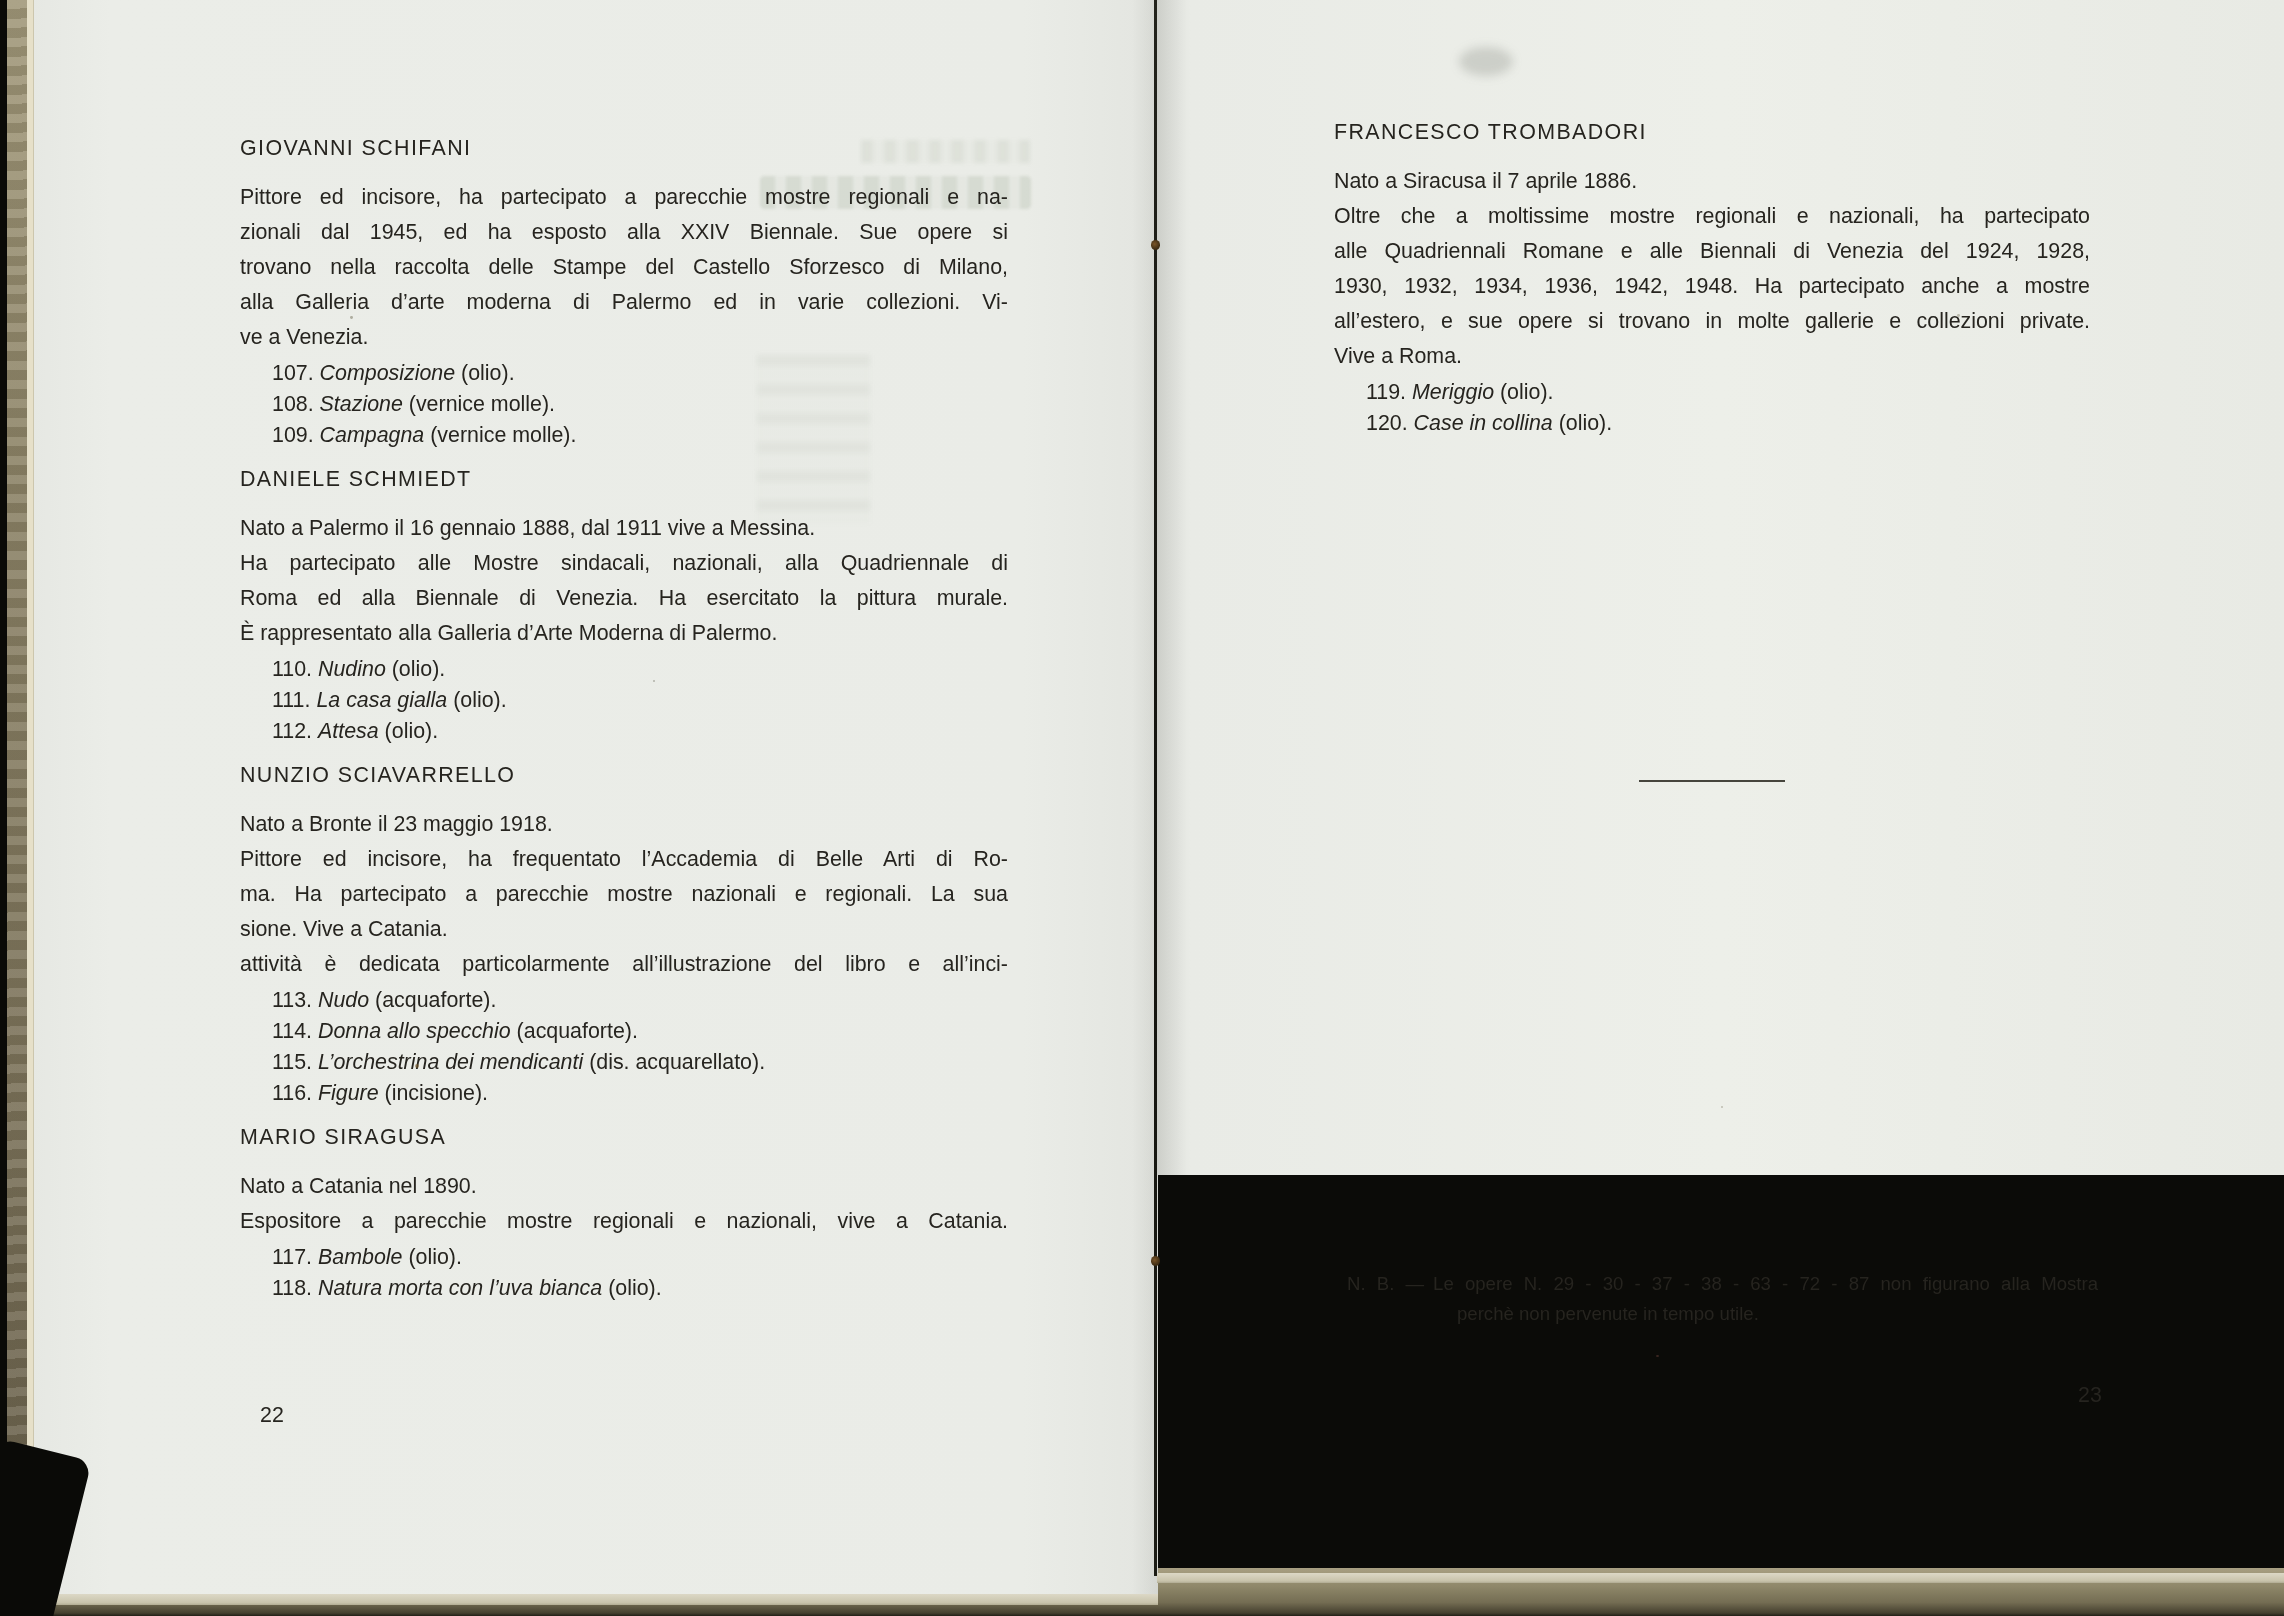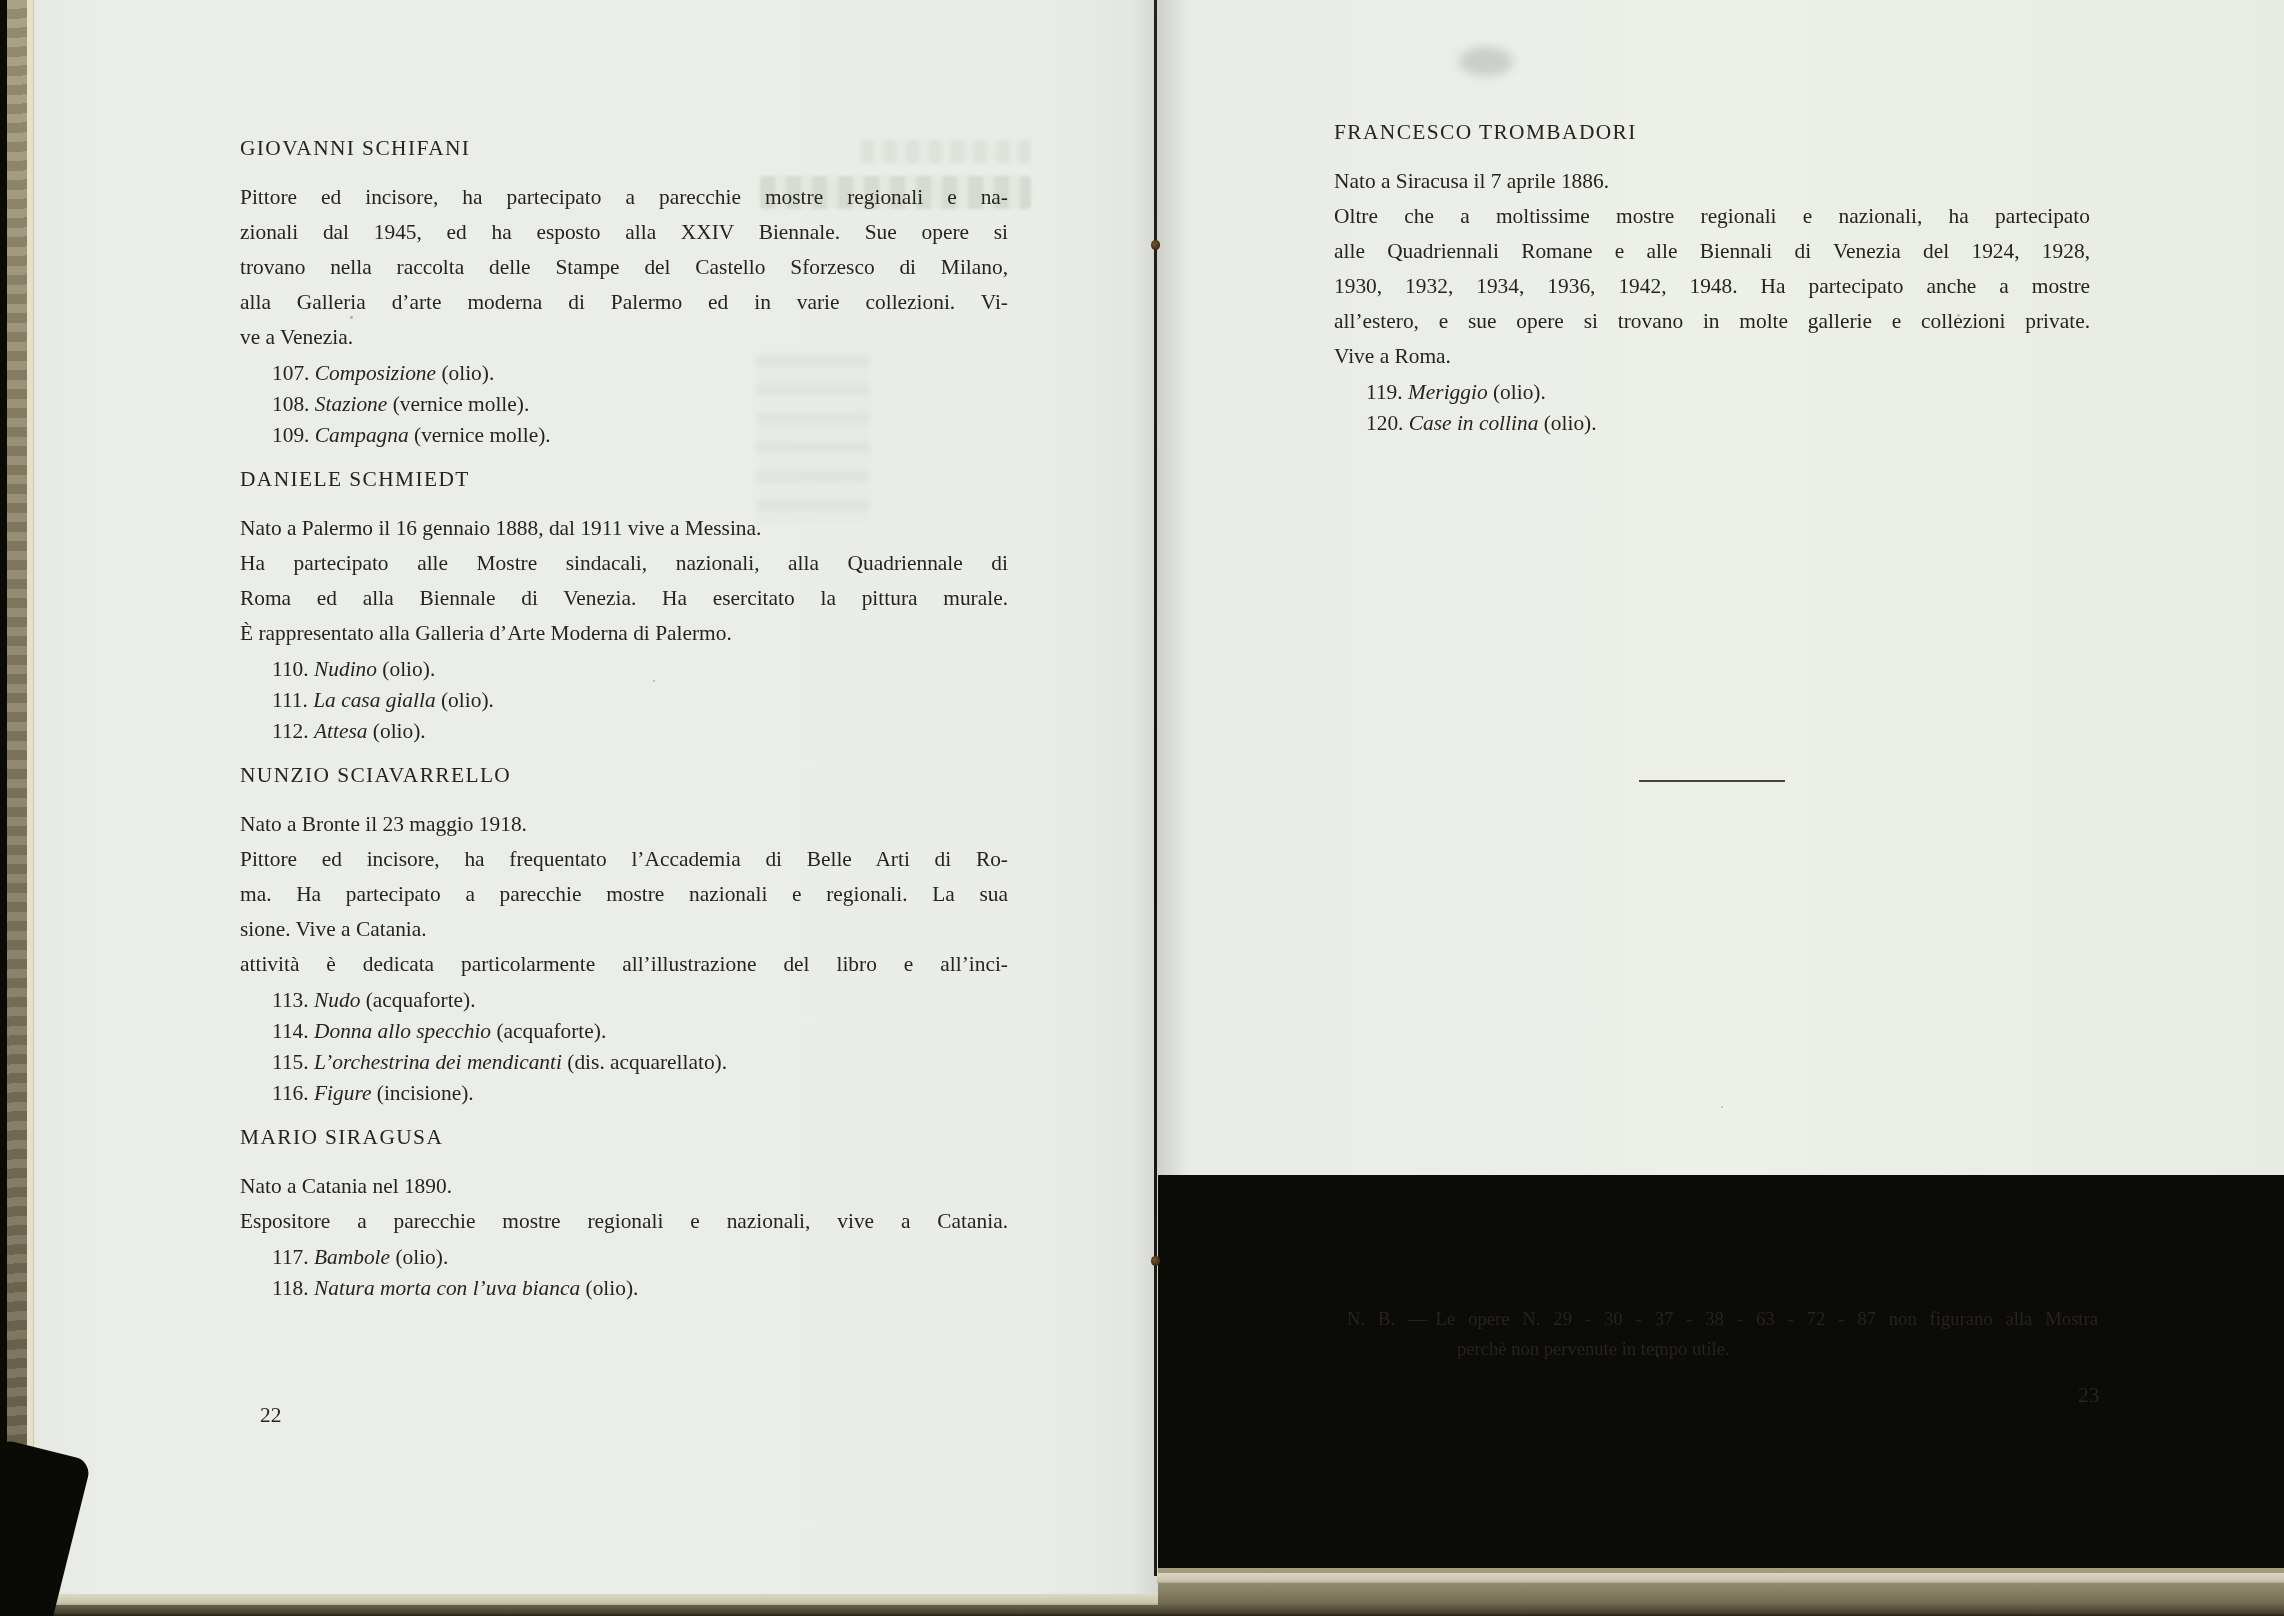--- a/index.html
+++ b/index.html
@@ -1,20 +1,20 @@
 <!DOCTYPE html>
 <html style="font-size:9px"><head>
 <meta charset="utf-8">
 <style>
   html,body { margin:0; padding:0; background:#0b0b08; }
   * { box-sizing:border-box; }
   .scan {
     position:relative; width:2284px; height:1616px; overflow:hidden;
     background:#0b0b08;
-    font-family:Liberation Serif, serif;
+    font-family:Liberation Sans, sans-serif;
     color:var(--ink,#26241f);
   }
   
   .edge-bottom {
     position:absolute; left:0; top:1568px; width:2284px; height:49px; z-index:1;
     background:linear-gradient(180deg,#a89f82 0%,#8e8769 38%,#746d53 70%,#45402f 92%,#23201666 100%);
   }
   .edge-olive {
     position:absolute; left:5.6px; top:0; width:22.6px; height:1616px; z-index:4;
     background:linear-gradient(180deg,#a39a7c 0%,#8d8468 30%,#7b725a 70%,#675f4b 100%);
@@ -83,21 +83,21 @@
   .works { margin-top:3.4px; }
   .work { font-size:21.4px; line-height:31px; padding-left:32px; white-space:nowrap; }
   .work-title { font-style:italic; }
   .page-num { position:absolute; font-size:21.4px; z-index:3; }
   .page-num-left  { left:228px;  top:1403px; }
   .page-num-right { left:921px; top:1383px; }
   .rule {
     position:absolute; left:482px; top:780px; width:146px; height:1.7px; z-index:3;
     background:#46453d;
   }
-  .nb { position:absolute; left:190px; top:1304px; width:751px; z-index:3; }
+  .nb { position:absolute; left:190px; top:1269px; width:751px; z-index:3; }
   .nb-line1 { font-size:18.6px; line-height:30px; text-align:justify; text-align-last:justify; }
   .nb-label { margin-right:9px; }
   .nb-line2 { font-size:18.6px; line-height:30px; margin-left:110px; }
   
   .ghost { position:absolute; z-index:2; pointer-events:none; }
   .ghost1 { left:728px; top:176px; width:271px; height:33px;
     background:repeating-linear-gradient(90deg,rgba(110,130,100,.16) 0 14.7px,rgba(110,130,100,.04) 14.7px 26px);
     filter:blur(1.7px); border-radius:4.5px; }
   .ghost1b { left:829px; top:140px; width:169px; height:22.6px;
     background:repeating-linear-gradient(90deg,rgba(120,135,105,.10) 0 12.4px,rgba(120,135,105,.02) 12.4px 22.6px);

